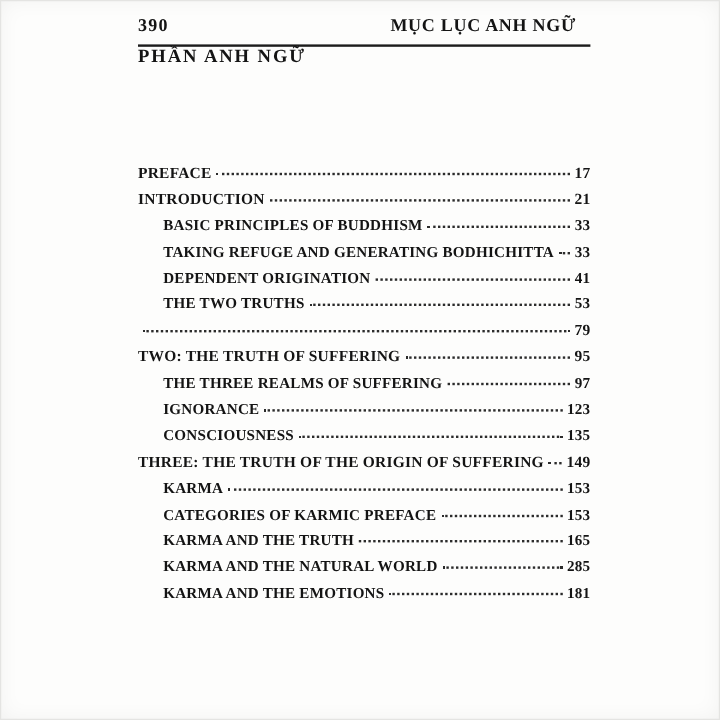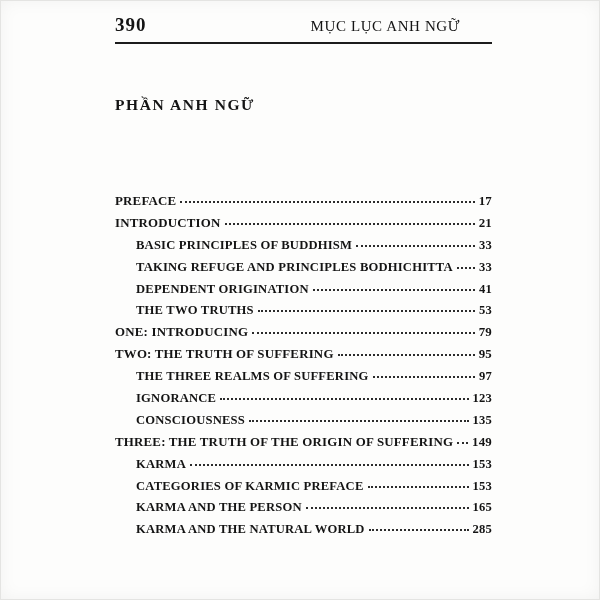--- a/index.html
+++ b/index.html
@@ -20,41 +20,40 @@
   }
   .page { padding: 14px 108px 0 115px; }
 
   .header {
     display: flex;
     justify-content: space-between;
     align-items: baseline;
   }
   .page-number {
     font-weight: bold;
-    font-size: 19px;
+    font-size: 15px;
     letter-spacing: 1px;
     text-align: right;
   }
   .running-title {
-    font-weight: normal;
+    font-weight: bold;
     font-size: 15px;
     letter-spacing: 0.6px;
-    margin-right: 32px;
+    margin-right: 12px;
   }
   .header-rule {
     border: 0;
     border-top: 2.5px solid #1c1c1c;
     margin: 6px 0 0 0;
   }
 
   .section-title {
     font-weight: bold;
     font-size: 15.5px;
     letter-spacing: 1.6px;
-    margin-top: 52px;
   }
 
   .toc { margin-top: 80px; }
   .toc-entry {
     display: flex;
     align-items: baseline;
     height: 21.9px;
     font-size: 12.6px;
     font-weight: 600;
     letter-spacing: 0.2px;
@@ -96,36 +95,35 @@
         <span class="toc-label">INTRODUCTION</span>
         <span class="toc-dots"></span>
         <span class="toc-page">21</span>
       </div>
       <div class="toc-entry indent">
         <span class="toc-label">BASIC PRINCIPLES OF BUDDHISM</span>
         <span class="toc-dots"></span>
         <span class="toc-page">33</span>
       </div>
       <div class="toc-entry indent">
-        <span class="toc-label">TAKING REFUGE AND PRINCIPLES BODHICHITTA</span>
+        <span class="toc-label">TAKING REFUGE AND GENERATING BODHICHITTA</span>
         <span class="toc-dots"></span>
         <span class="toc-page">33</span>
       </div>
       <div class="toc-entry indent">
         <span class="toc-label">DEPENDENT ORIGINATION</span>
         <span class="toc-dots"></span>
         <span class="toc-page">41</span>
       </div>
       <div class="toc-entry indent">
         <span class="toc-label">THE TWO TRUTHS</span>
         <span class="toc-dots"></span>
         <span class="toc-page">53</span>
       </div>
       <div class="toc-entry bold">
-        <span class="toc-label">ONE: INTRODUCING</span>
         <span class="toc-dots"></span>
         <span class="toc-page">79</span>
       </div>
       <div class="toc-entry bold">
         <span class="toc-label">TWO: THE TRUTH OF SUFFERING</span>
         <span class="toc-dots"></span>
         <span class="toc-page">95</span>
       </div>
       <div class="toc-entry indent">
         <span class="toc-label">THE THREE REALMS OF SUFFERING</span>
@@ -151,24 +149,29 @@
         <span class="toc-label">KARMA</span>
         <span class="toc-dots"></span>
         <span class="toc-page">153</span>
       </div>
       <div class="toc-entry indent">
         <span class="toc-label">CATEGORIES OF KARMIC PREFACE</span>
         <span class="toc-dots"></span>
         <span class="toc-page">153</span>
       </div>
       <div class="toc-entry indent">
-        <span class="toc-label">KARMA AND THE PERSON</span>
+        <span class="toc-label">KARMA AND THE TRUTH</span>
         <span class="toc-dots"></span>
         <span class="toc-page">165</span>
       </div>
       <div class="toc-entry indent">
         <span class="toc-label">KARMA AND THE NATURAL WORLD</span>
         <span class="toc-dots"></span>
         <span class="toc-page">285</span>
       </div>
+      <div class="toc-entry indent">
+        <span class="toc-label">KARMA AND THE EMOTIONS</span>
+        <span class="toc-dots"></span>
+        <span class="toc-page">181</span>
+      </div>
     </div>
 
 </div>
 
 </body></html>

